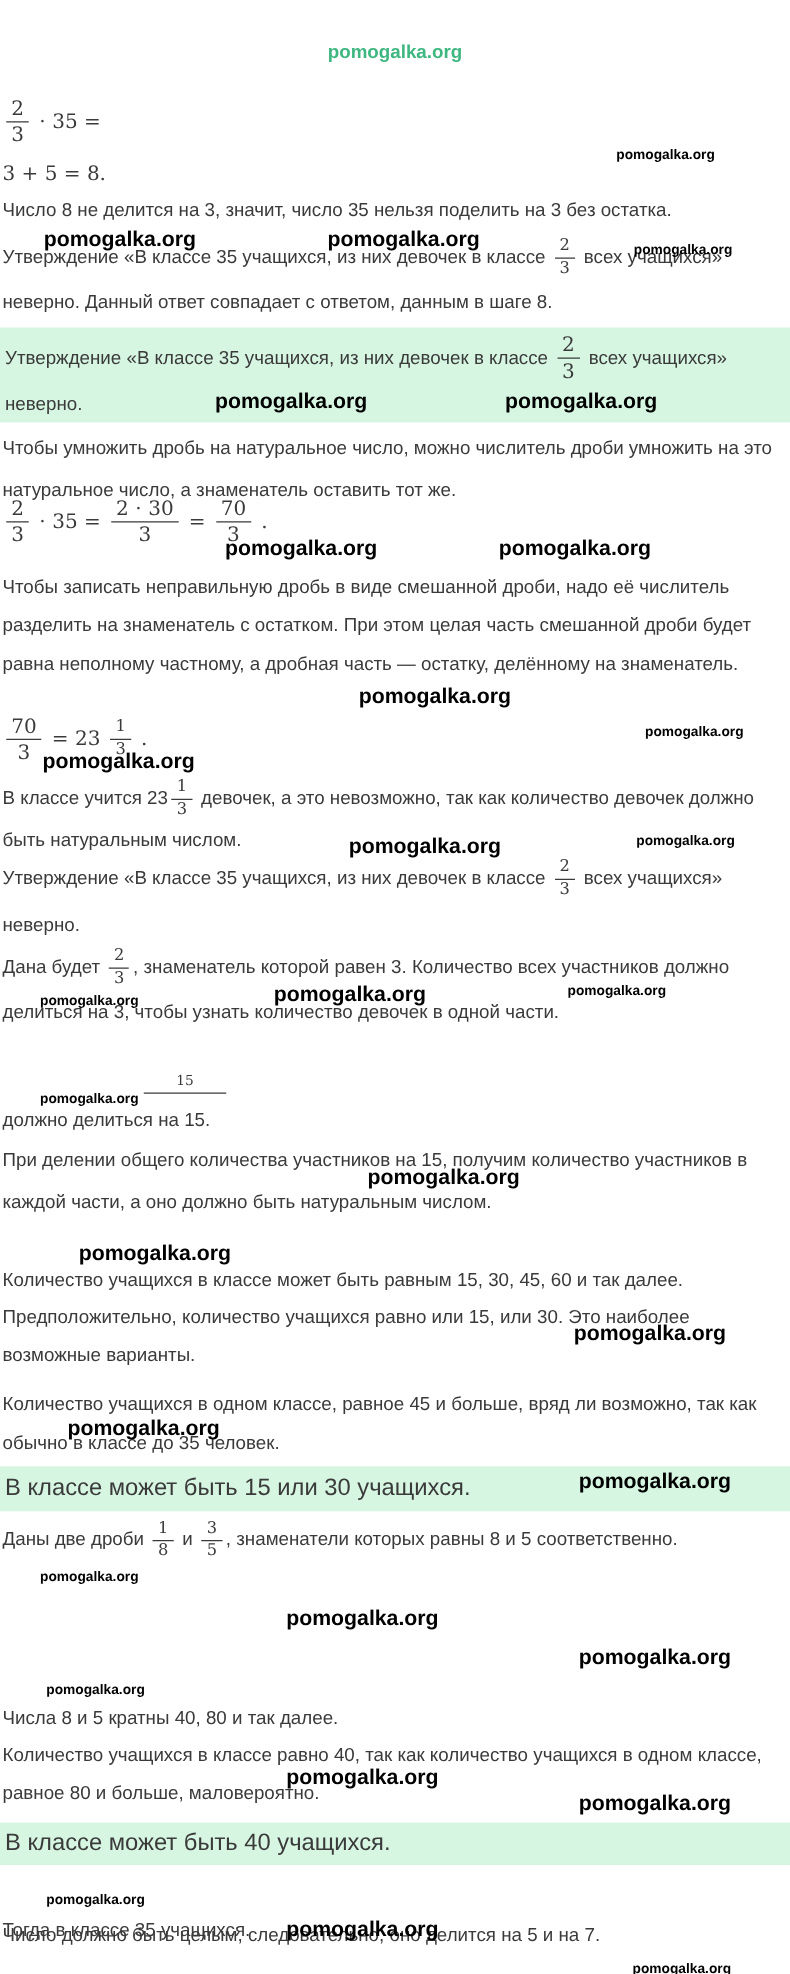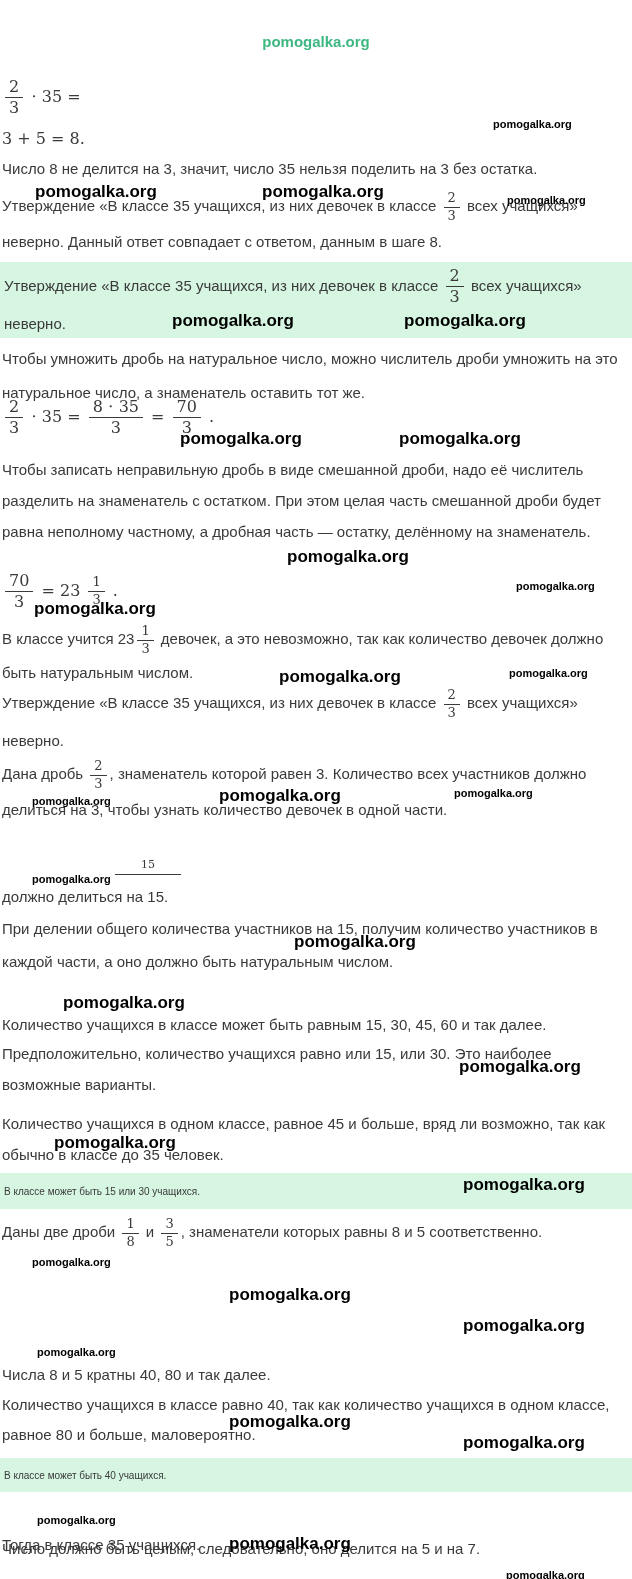--- a/index.html
+++ b/index.html
@@ -11,21 +11,21 @@
   .block { position:absolute; left:2px; width:628px; font-size:15px; line-height:30px; }
   .serif { font-family:"DejaVu Serif", serif; font-size:16px; }
   .frac { display:inline-block; vertical-align:middle; text-align:center;
           font-family:"DejaVu Serif", serif; line-height:1.15; margin:0 3px; }
   .frac .num { display:block; border-bottom:1px solid #3a3a3a; padding:0 4px 1px; }
   .frac .den { display:block; padding:1px 4px 0; }
   .f-lg { font-size:16px; }
   .f-sm { font-size:13px; }
   .hl { position:absolute; left:0; width:632px; background:#d6f6e2; }
   .hl-multi { padding:5px 4px; line-height:34px; font-size:15px; }
-  .hl-one { display:flex; align-items:center; padding-left:4px; font-size:10px; }
+  .hl-one { display:flex; align-items:center; padding-left:4px; font-size:19px; }
   .wm { position:absolute; color:#000; white-space:nowrap; z-index:5;
         font-family:"Liberation Sans", sans-serif; }
   .wm-l { font-weight:700; font-size:17px; }
   .wm-s { font-weight:600; font-size:11px; }
   .wm-top { position:absolute; left:0; width:632px; top:3px; text-align:center;
             color:#3eb780; font-weight:700; font-size:15px; z-index:5; }
   .frag15 { position:absolute; left:115px; top:828px; font-family:"DejaVu Serif",serif;
             font-size:11px; border-bottom:1.5px solid #3a3a3a; padding:0 26px 3px; }
   
   .w1{left:35px;top:152px}.w2{left:262px;top:152px}.w3{left:172px;top:281px}
@@ -67,21 +67,21 @@
     <span class="frac f-lg"><span class="num">2</span><span class="den">3</span></span>
     <span>всех</span>
     <span>учащихся» неверно.</span>
   </div>
 
   <div class="block" style="top:312px;line-height:34px">Чтобы умножить дробь на натуральное число, можно числитель дроби умножить на это натуральное число, а знаменатель оставить тот же.</div>
 
   <div class="block serif" style="top:368px">
     <span class="frac f-lg"><span class="num">2</span><span class="den">3</span></span>
     <span>⋅ 35 =</span>
-    <span class="frac f-lg"><span class="num">8 ⋅ 35</span><span class="den">3</span></span>
+    <span class="frac f-lg"><span class="num">2 ⋅ 30</span><span class="den">3</span></span>
     <span>=</span>
     <span class="frac f-lg"><span class="num">70</span><span class="den">3</span></span>
     <span>.</span>
   </div>
 
   <div class="block" style="top:424px;line-height:31px">Чтобы записать неправильную дробь в виде смешанной дроби, надо её числитель разделить на знаменатель с остатком. При этом целая часть смешанной дроби будет равна неполному частному, а дробная часть — остатку, делённому на знаменатель.</div>
 
   <div class="block serif" style="top:542px">
     <span class="frac f-lg"><span class="num">70</span><span class="den">3</span></span>
     <span>= 23</span>
@@ -95,21 +95,21 @@
   </div>
 
   <div class="block" style="top:654px;line-height:38px">
     <span>Утверждение «В классе 35 учащихся, из них девочек в классе</span>
     <span class="frac f-sm"><span class="num">2</span><span class="den">3</span></span>
     <span>всех</span>
     <span>учащихся» неверно.</span>
   </div>
 
   <div class="block" style="top:726px;line-height:36px">
-    <span>Дана дробь</span>
+    <span>Дана будет</span>
     <span class="frac f-sm"><span class="num">2</span><span class="den">3</span></span><span>, знаменатель которой равен 3. Количество всех участников должно делиться на 3, чтобы узнать количество девочек в одной части.</span>
   </div>
 
 
   <div class="frag15">15</div>
 
   <div class="block" style="top:852px">должно делиться на 15.</div>
 
   <div class="block" style="top:882px;line-height:33px">При делении общего количества участников на 15, получим количество участников в каждой части, а оно должно быть натуральным числом.</div>
 

